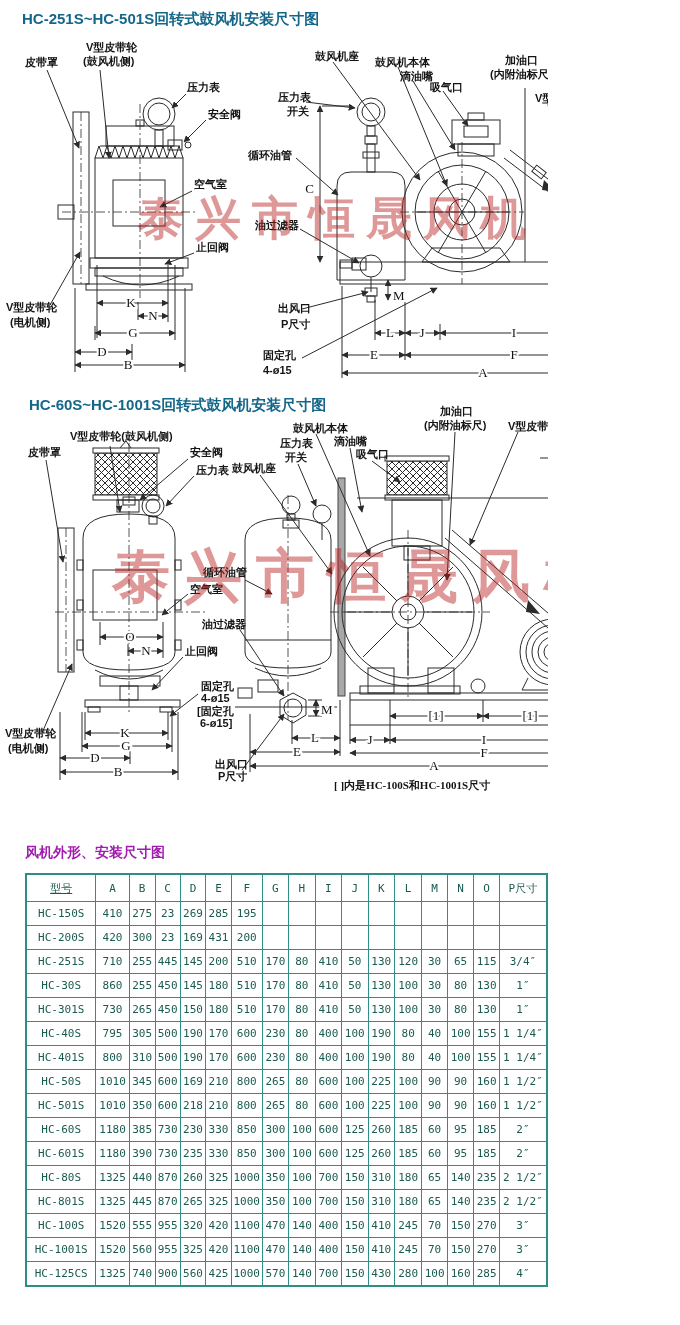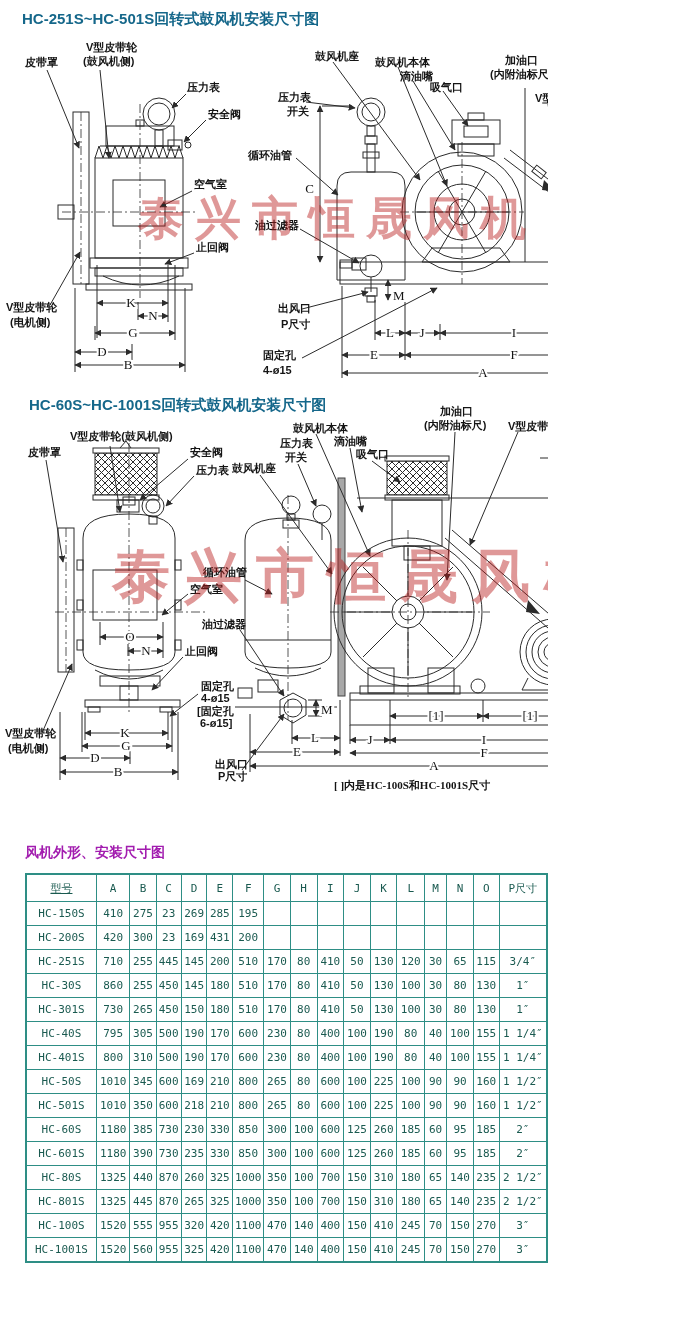--- a/index.html
+++ b/index.html
@@ -737,16 +737,35 @@
           <td>140</td>
           <td>400</td>
           <td>150</td>
           <td>410</td>
           <td>245</td>
           <td>70</td>
           <td>150</td>
           <td>270</td>
           <td>3″</td>
         </tr>
+        <tr>
+          <td>HC-125CS</td>
+          <td>1325</td>
+          <td>740</td>
+          <td>900</td>
+          <td>560</td>
+          <td>425</td>
+          <td>1000</td>
+          <td>570</td>
+          <td>140</td>
+          <td>700</td>
+          <td>150</td>
+          <td>430</td>
+          <td>280</td>
+          <td>100</td>
+          <td>160</td>
+          <td>285</td>
+          <td>4″</td>
+        </tr>
       </tbody>
   </table>
 
 </div>
 
 </body></html>

